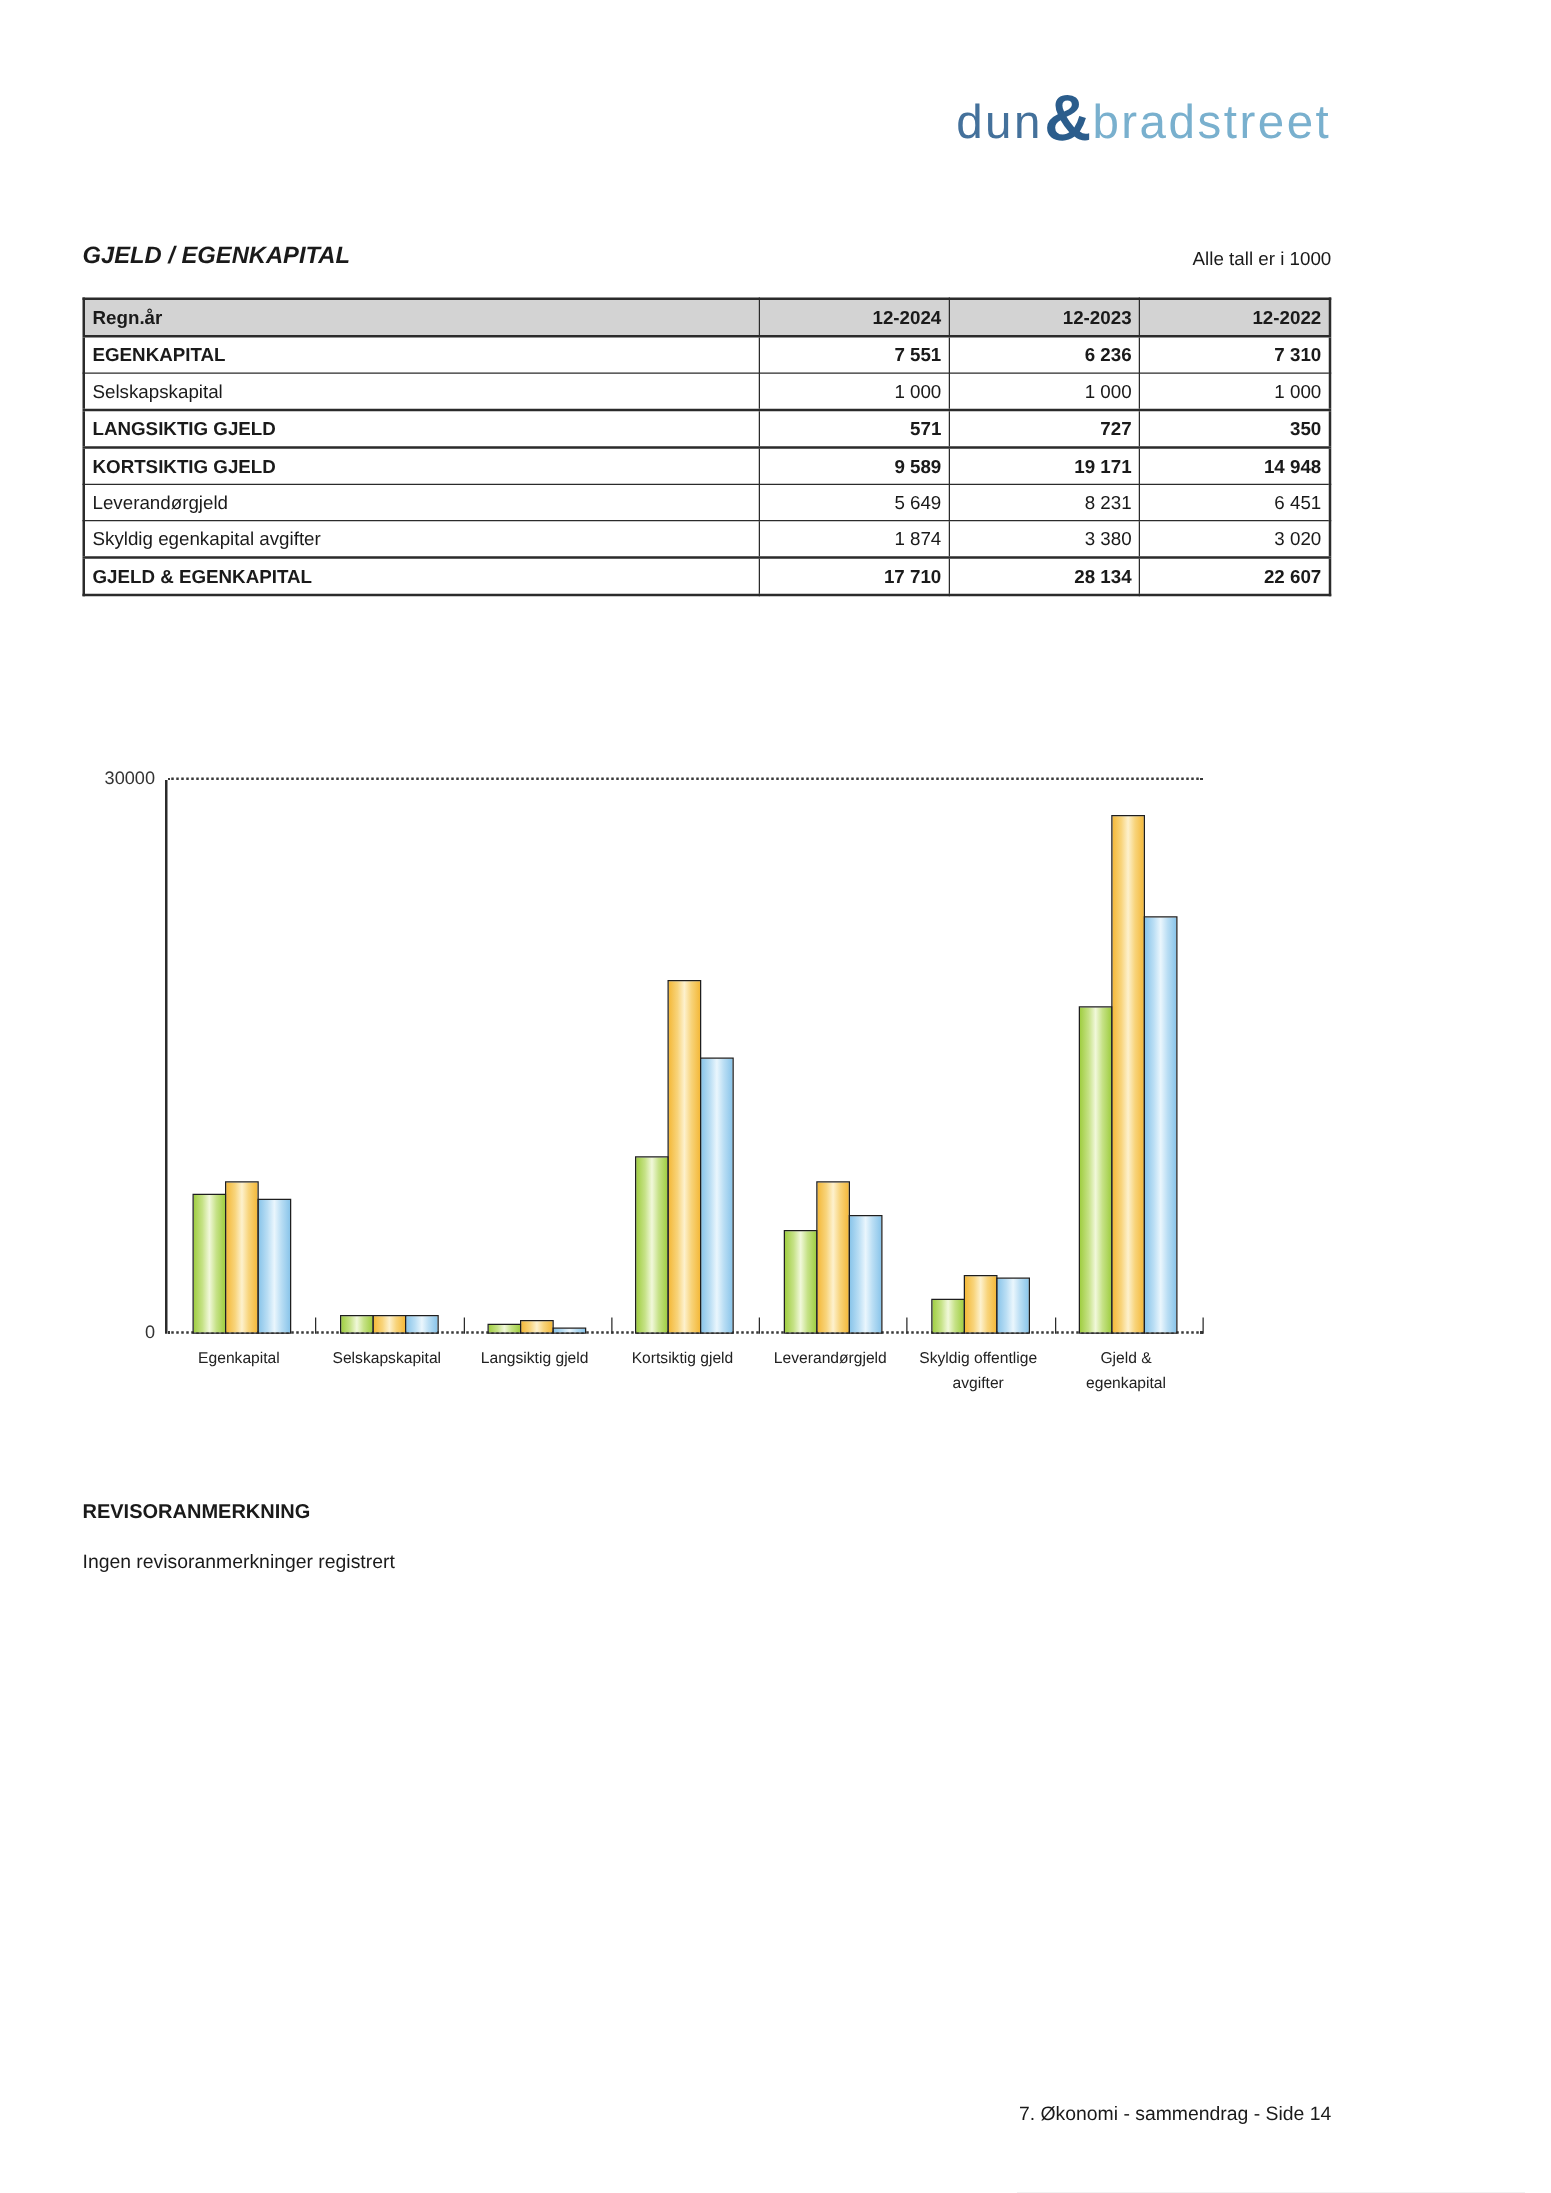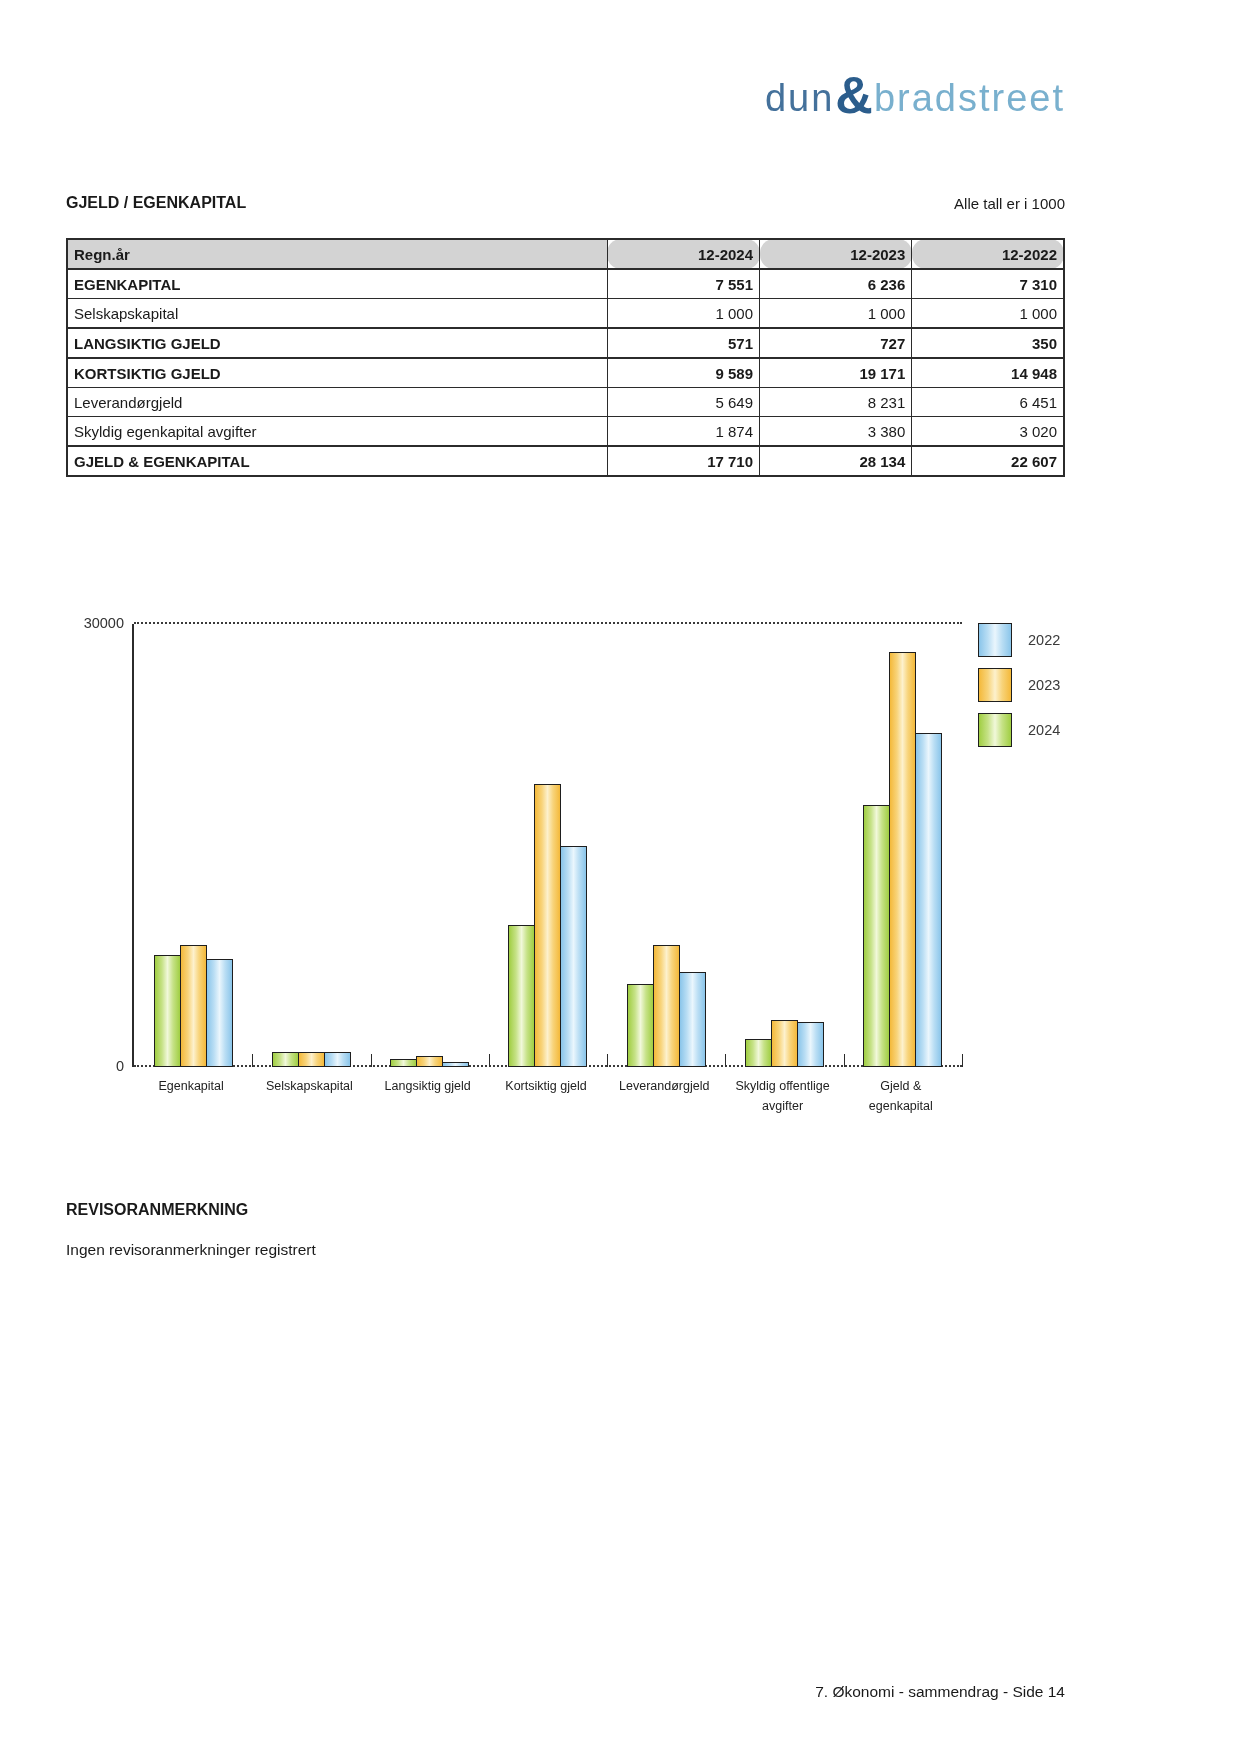--- a/index.html
+++ b/index.html
@@ -11,29 +11,29 @@
 
   
   .logo { position:absolute; top:68px; right:176px; display:flex; align-items:center; }
   .logo-dun  { font-size:38px; color:#44719b; letter-spacing:2px;text-align:right; }
   .logo-amp  { font-size:52px; color:#2b5d8c; font-weight:bold; margin:0 1px; position:relative; top:-3px; }
   .logo-brad { font-size:38px; color:#79b0ce; letter-spacing:2px; }
 
   
   .section-header { position:absolute; left:66px; top:194px; width:999px;
     display:flex; justify-content:space-between; align-items:flex-end; }
-  .section-title { font-size:16px; font-weight:bold; }
+  .section-title { font-size:19px; font-weight:bold;font-style:italic; }
   .unit-note { font-size:15px; }
 
   
   .fin-table { position:absolute; left:66px; top:238px; width:999px;
     border-collapse:collapse; font-size:15px; table-layout:fixed; border:2px solid #2b2b2b; }
   .fin-table th, .fin-table td { border:1px solid #2b2b2b; height:26px; padding:1px 6px; overflow:hidden; white-space:nowrap; }
   .fin-table thead th { background:#d3d3d3; font-weight:bold; text-align:left; }
-  .fin-table .num-cell { text-align:right;border-radius:14px; }
+  .fin-table .num-cell { text-align:right; }
   .fin-table .col-label { width:536px; }
   .fin-table .col-num   { width:151px; }
   .fin-table tr.bold-row td { font-weight:bold; border-top:2px solid #2b2b2b; }
 
   
   .chart { position:absolute; left:66px; top:552px; width:999px; height:580px; }
   .plot  { position:absolute; left:66px; top:72px; width:828px; height:443px;
     border-left:2px solid #2b2b2b; display:flex; align-items:flex-end; }
   .grid-top { position:absolute; left:0; right:0; top:-2px; border-top:2px dotted #3a3a3a; }
   .baseline { position:absolute; left:0; right:0; bottom:0; border-top:2px dotted #3a3a3a; }
@@ -207,34 +207,20 @@
         </div>
         <div class="cat-label">
           <div>Skyldig offentlige</div>
           <div>avgifter</div>
         </div>
         <div class="cat-label">
           <div>Gjeld &amp;</div>
           <div>egenkapital</div>
         </div>
       </div>
-    <div class="legend">
-        <div class="legend-row">
-          <span class="swatch bar-s2022"></span>
-          <span class="legend-label">2022</span>
-        </div>
-        <div class="legend-row">
-          <span class="swatch bar-s2023"></span>
-          <span class="legend-label">2023</span>
-        </div>
-        <div class="legend-row">
-          <span class="swatch bar-s2024"></span>
-          <span class="legend-label">2024</span>
-        </div>
-      </div>
   </div>
 
   <div class="revisor-heading">REVISORANMERKNING</div>
   <div class="revisor-body">Ingen revisoranmerkninger registrert</div>
 
   <div class="footer">7. Økonomi - sammendrag - Side 14</div>
 
 </div>
 
 </body></html>

